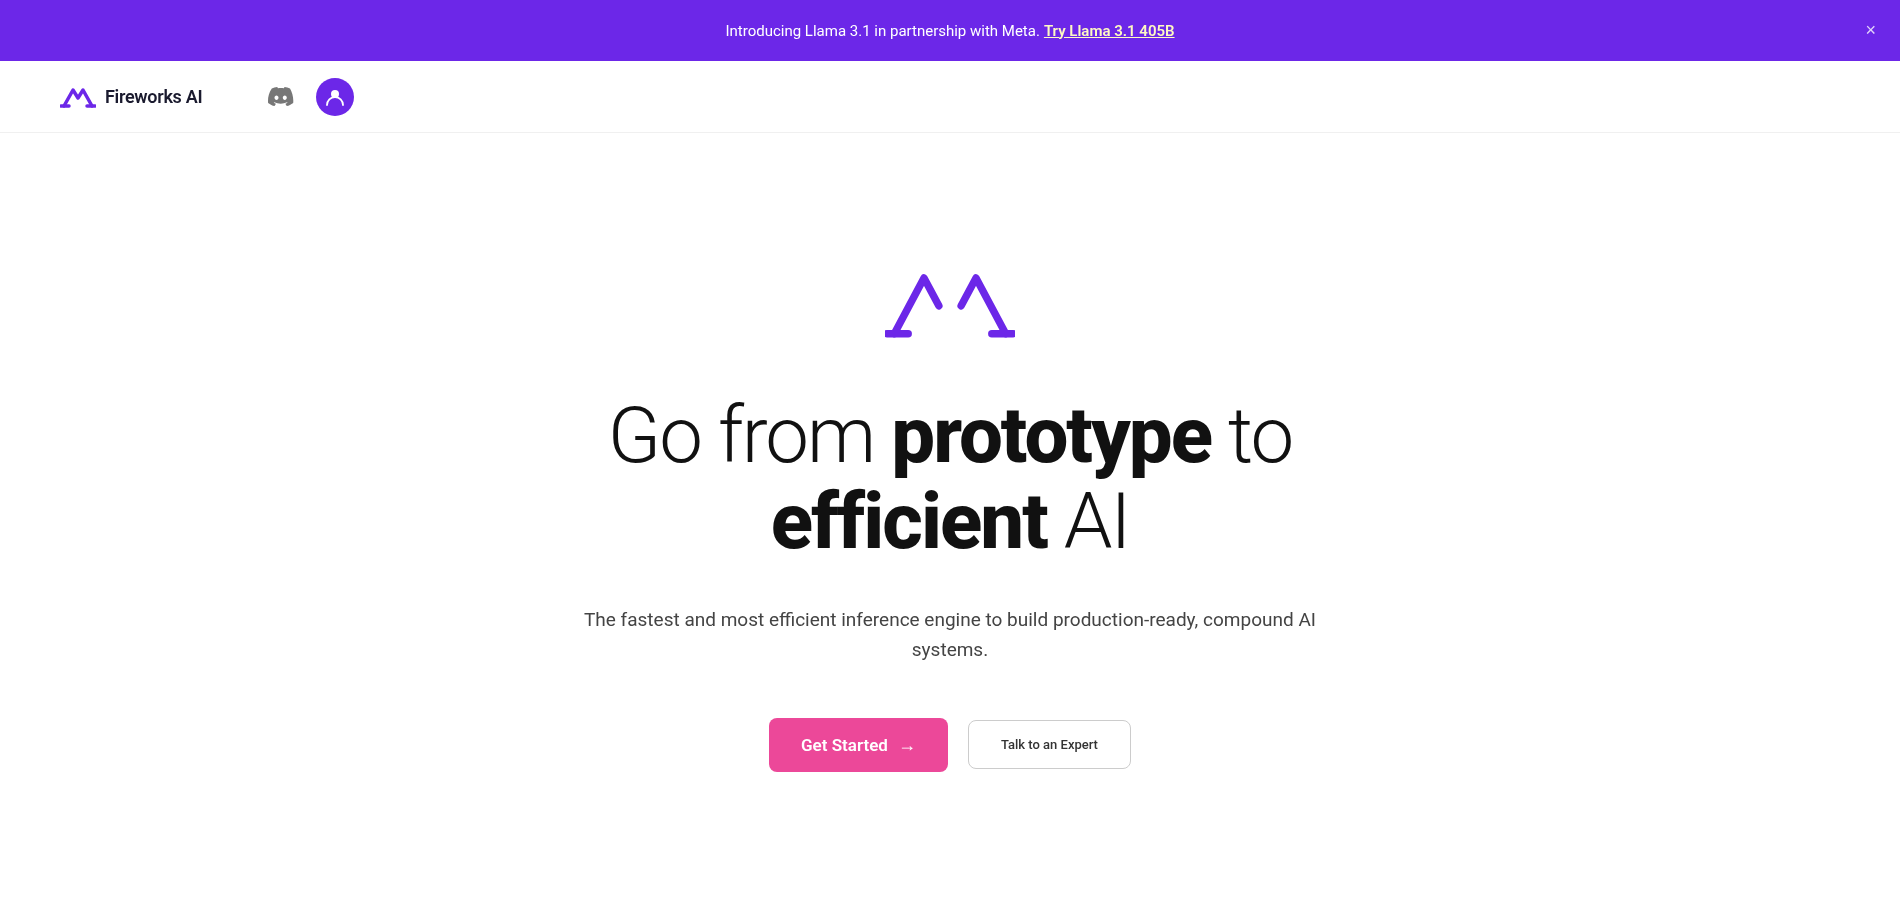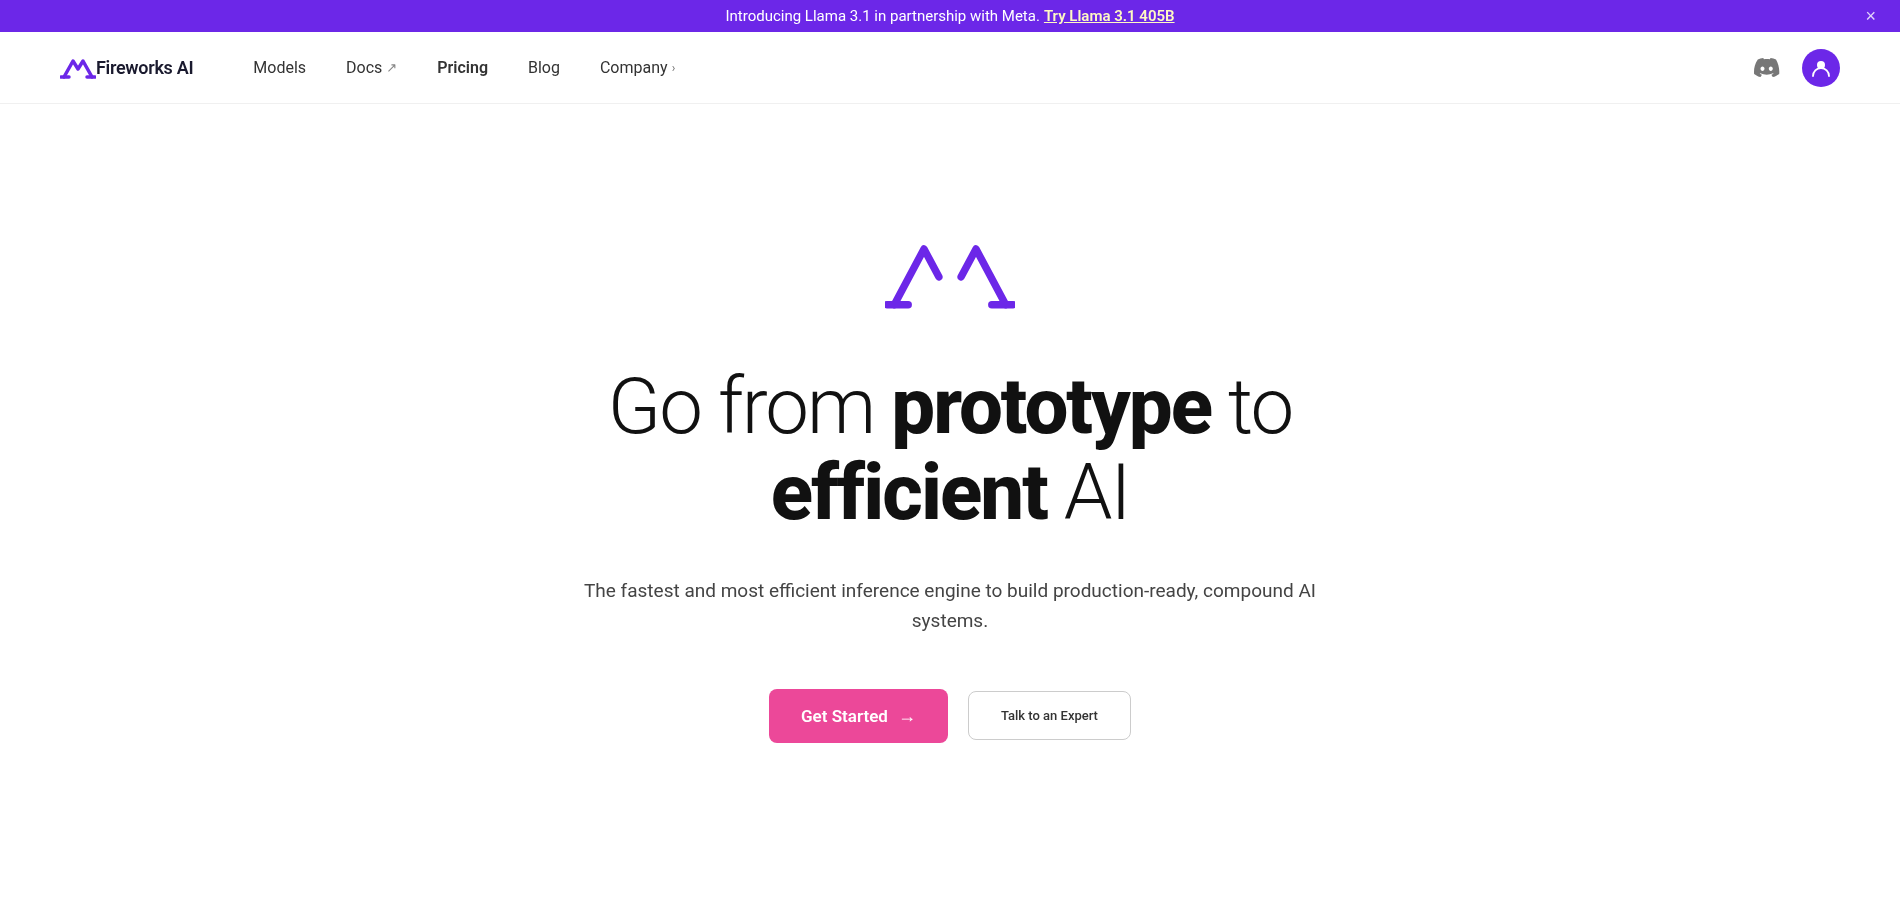--- a/index.html
+++ b/index.html
@@ -20,21 +20,21 @@
     .top-banner {
       background: #6c27e8;
       color: #ffffff;
       text-align: center;
       padding: 10px 20px;
       font-size: 15px;
       display: flex;
       align-items: center;
       justify-content: center;
       gap: 4px;
-      height: 32px;
+      height: 61px;
     }
 
     .top-banner a {
       color: #fef9c3;
       font-weight: 600;
       text-decoration: underline;
     }
 
     .banner-close {
       position: absolute;
@@ -53,21 +53,21 @@
       align-items: center;
       padding: 0 60px;
       height: 72px;
       border-bottom: 1px solid #f0f0f0;
       background: #ffffff;
     }
 
     .nav-logo {
       display: flex;
       align-items: center;
-      gap: 0;
+      gap: 9px;
       text-decoration: none;
       margin-right: 60px;
     }
 
     .nav-logo-icon {
       color: #6c27e8;
       font-size: 26px;
       line-height: 1;
     }
 
@@ -229,33 +229,20 @@
     <span class="nav-logo-icon fw-logo-svg">
       <svg width="36" height="26" viewBox="0 0 36 26" fill="none" xmlns="http://www.w3.org/2000/svg">
         <path d="M4 22 L13 6 L18 14 L23 6 L32 22" stroke="#6c27e8" stroke-width="3.5" stroke-linecap="round" stroke-linejoin="round" fill="none"></path>
         <path d="M1 22 L9 22" stroke="#6c27e8" stroke-width="3.5" stroke-linecap="round"></path>
         <path d="M27 22 L35 22" stroke="#6c27e8" stroke-width="3.5" stroke-linecap="round"></path>
       </svg>
     </span>
     <span class="nav-logo-text">Fireworks AI</span>
   </a>
 
-  <div class="nav-links">
-    <a href="#" class="nav-link">Models</a>
-    <a href="#" class="nav-link">
-      <span>Docs</span>
-      <span style="font-size:13px; opacity:0.6;">↗</span>
-    </a>
-    <a href="#" class="nav-link active">Pricing</a>
-    <a href="#" class="nav-link">Blog</a>
-    <a href="#" class="nav-link">
-      <span>Company</span>
-      <span style="font-size:12px; opacity:0.7;">›</span>
-    </a>
-  </div>
 
   <div class="nav-right">
     <div class="discord-btn">
       <svg width="26" height="20" viewBox="0 0 26 20" fill="none" xmlns="http://www.w3.org/2000/svg">
         <path d="M22 1.5C20.3 0.7 18.5 0.1 16.6 0C16.4 0.3 16.1 0.8 15.9 1.2C13.9 0.9 11.9 0.9 9.9 1.2C9.7 0.8 9.4 0.3 9.2 0C7.3 0.1 5.5 0.7 3.8 1.5C0.5 6.4 -0.3 11.2 0.1 15.9C2.3 17.5 4.4 18.5 6.5 19.1C7 18.4 7.5 17.6 7.9 16.8C7.1 16.5 6.3 16.1 5.6 15.6C5.8 15.5 6 15.3 6.2 15.2C10.4 17.1 15 17.1 19.1 15.2C19.3 15.3 19.5 15.5 19.7 15.6C19 16.1 18.2 16.5 17.4 16.8C17.8 17.6 18.3 18.4 18.8 19.1C20.9 18.5 23 17.5 25.2 15.9C25.7 10.5 24.3 5.7 22 1.5ZM8.5 13C7.4 13 6.5 12 6.5 10.8C6.5 9.6 7.4 8.6 8.5 8.6C9.6 8.6 10.5 9.6 10.5 10.8C10.5 12 9.6 13 8.5 13ZM16.8 13C15.7 13 14.8 12 14.8 10.8C14.8 9.6 15.7 8.6 16.8 8.6C17.9 8.6 18.8 9.6 18.8 10.8C18.8 12 17.9 13 16.8 13Z" fill="#777"></path>
       </svg>
     </div>
     <div class="user-avatar">
       <svg width="18" height="18" viewBox="0 0 18 18" fill="none">
         <circle cx="9" cy="6" r="4" fill="white"></circle>

